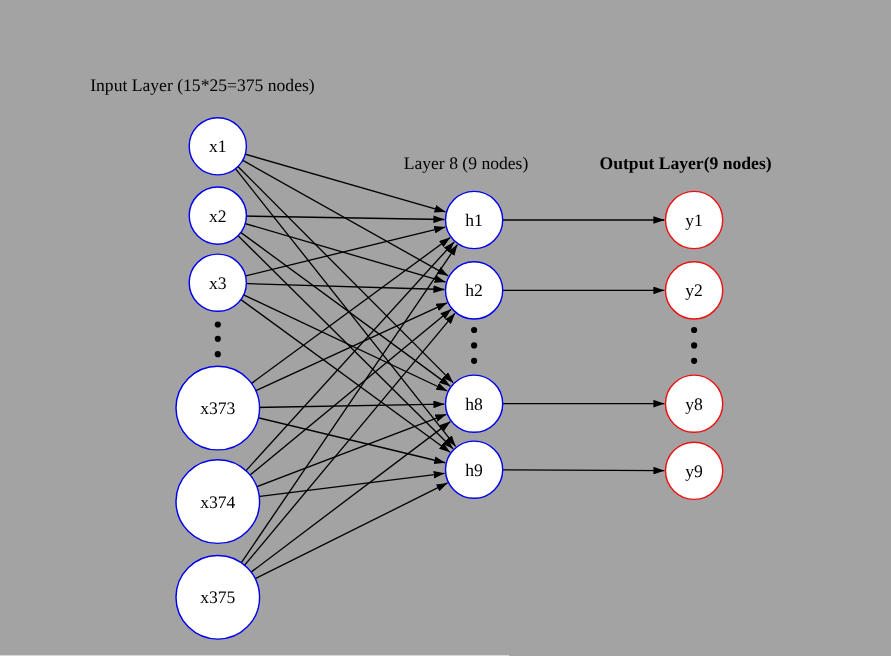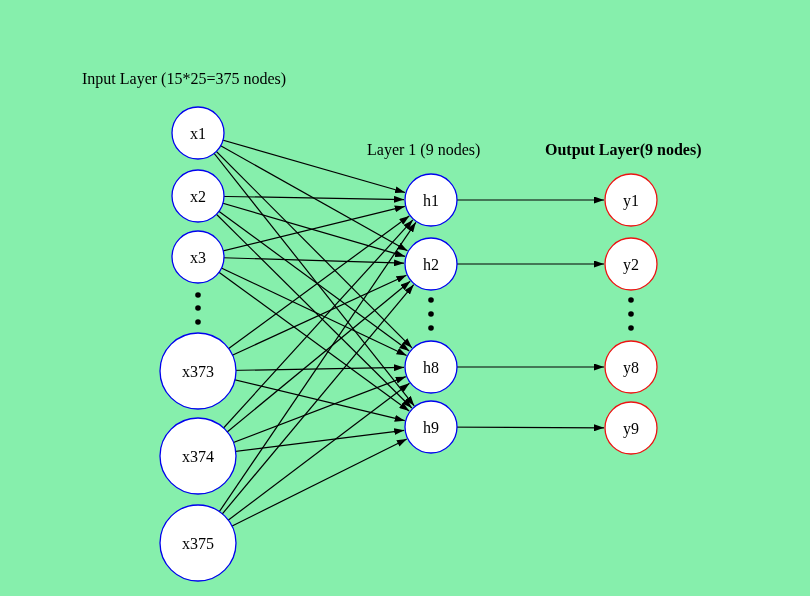--- a/index.html
+++ b/index.html
@@ -4,21 +4,21 @@
 <style>
   html, body {
     margin: 0;
     padding: 0;
     background: #ffffff;
   }
   #stage {
     position: relative;
     width: 810px;
     height: 596px;
-    background: #86efac;
+    background: #a3a3a3;
     overflow: hidden;
     font-family: "Liberation Serif", serif;
   }
   .layer-title {
     position: absolute;
     font-size: 16px;
     color: #000000;
     white-space: nowrap;
     line-height: 1;
   }
@@ -33,21 +33,21 @@
     fill: #000000;
   }
   .edge { stroke: #000000; stroke-width: 1.2; }
   .ellipsis-dot { fill: #000000; }
 </style>
 </head>
 <body>
 
 <div id="stage">
   <div id="title-input" class="layer-title">Input Layer (15*25=375 nodes)</div>
-  <div id="title-hidden" class="layer-title">Layer 1 (9 nodes)</div>
+  <div id="title-hidden" class="layer-title">Layer 8 (9 nodes)</div>
   <div id="title-output" class="layer-title">Output Layer(9 nodes)</div>
 
   <svg id="net-svg" width="810" height="596" viewBox="0 0 810 596">
     <defs>
       <marker id="arrowhead" viewBox="0 0 10 7" refX="10" refY="3.5" markerWidth="10" markerHeight="7" markerUnits="userSpaceOnUse" orient="auto">
         <path d="M0,0 L10,3.5 L0,7 Z" fill="#000000"></path>
       </marker>
     </defs>
     <g id="edges-group">
         <line x1="198" y1="133" x2="405.05149849526407" y2="192.53841373039782" class="edge" marker-end="url(#arrowhead)"></line>

